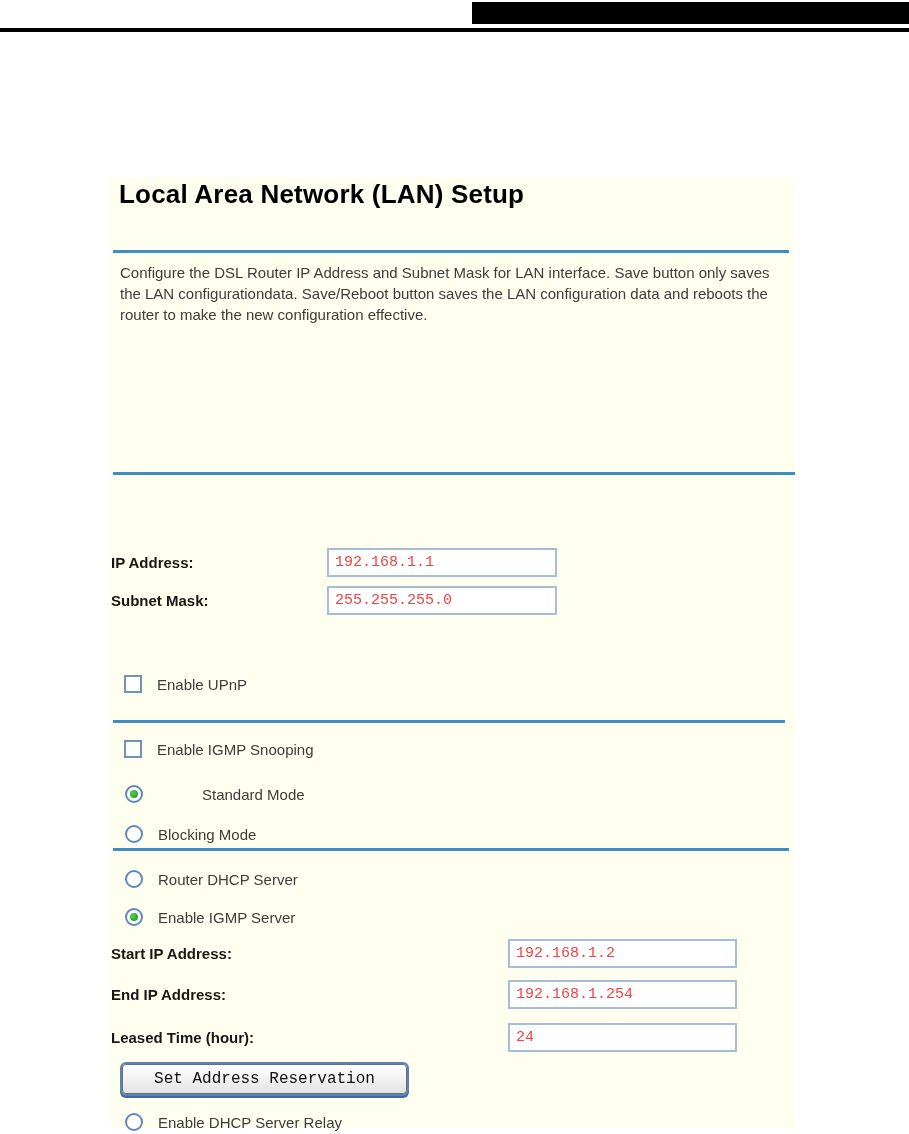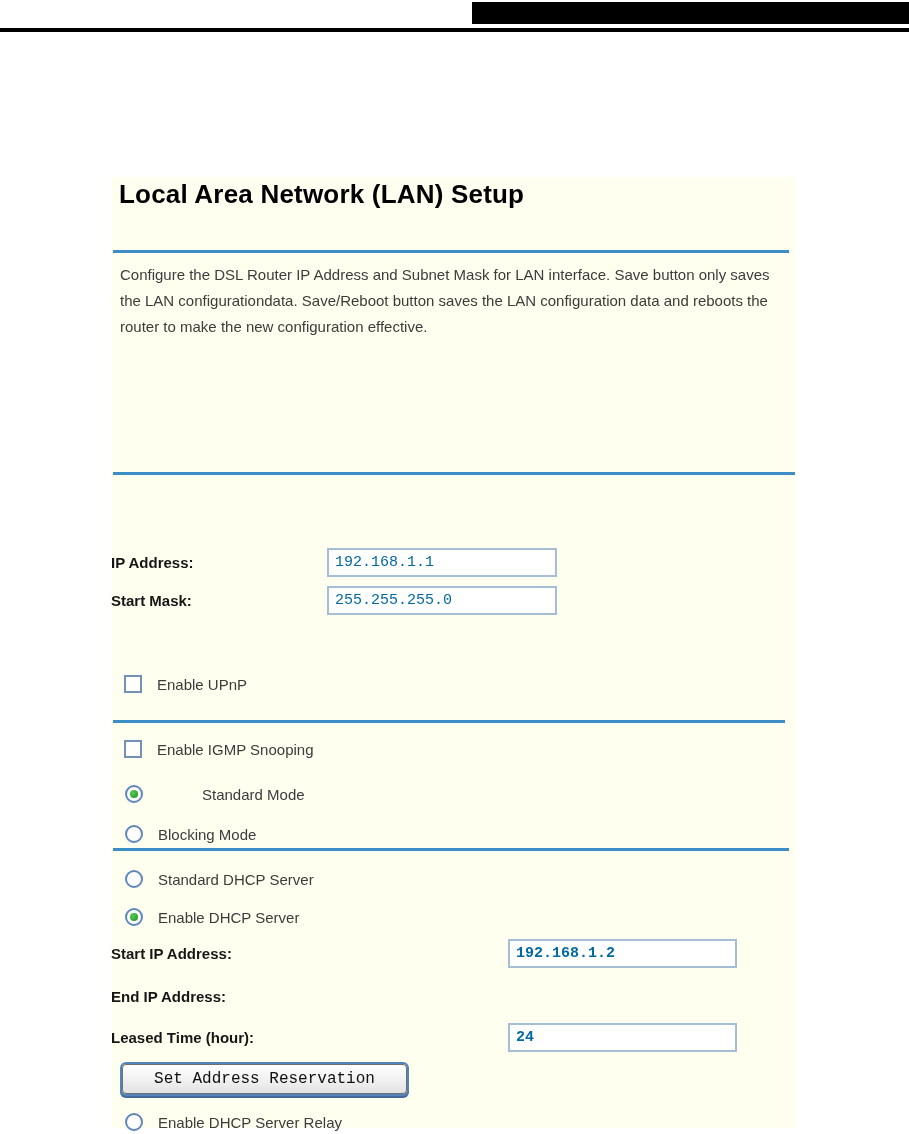--- a/index.html
+++ b/index.html
@@ -23,42 +23,42 @@
     letter-spacing:0.2px;white-space:nowrap;
   }
   .blue-rule{height:3px;background:#3d8ec6;left:2px;width:676px;}
   #hr1{top:73px;}
   #hr2{top:295px;width:682px;}
   #hr3{top:543px;width:672px;}
   #hr4{top:671px;width:676px;}
 
   .description{
     left:9px;top:85px;width:672px;margin:0;
-    font-size:15px;line-height:26px;color:#3c3c3c;
+    font-size:15px;line-height:21px;color:#3c3c3c;
   }
 
   
   .form-row{display:flex;align-items:center;left:0;}
   .flabel{
     display:inline-block;font-weight:bold;color:#161616;
     font-size:15px;white-space:nowrap;
   }
   .flabel.w1{width:174px;}
   .flabel.w2{width:367px;}
   .tbox{
     box-sizing:border-box;height:29px;background:#ffffff;
     border:2px solid #a6bdd6;font-family:"Liberation Mono","DejaVu Sans Mono",monospace;
-    font-size:15px;color:#0369a1;padding:0 6px;outline:none;
+    font-size:15px;color:#ef4444;padding:0 6px;outline:none;
   }
   .tbox.w-top{width:230px;margin-left:42px;}
-  .tbox.w-dhcp{width:229px;margin-left:30px;font-weight:bold;}
+  .tbox.w-dhcp{width:229px;margin-left:30px;}
   #row-ip{top:371px;}
   #row-mask{top:409px;}
   #row-start{top:762px;}
-  #row-end{top:803px;margin-top:8px;}
+  #row-end{top:803px;}
   #row-lease{top:846px;}
   #row-dhcpip{top:971px;left:0;height:32px;}
 
   
   .choice-row{display:flex;align-items:center;color:#3c3c3c;font-size:15px;}
   .cbox{
     box-sizing:border-box;width:18px;height:18px;background:#fff;
     border:2px solid #7191b5;flex:0 0 auto;cursor:pointer;
   }
   .radio{
@@ -103,21 +103,21 @@
   <div class="abs blue-rule" id="hr1"></div>
 
   <p class="abs description">Configure the DSL Router IP Address and Subnet Mask for LAN interface.  Save button only saves the LAN configurationdata.  Save/Reboot button saves the LAN configuration data and reboots the router to make the new configuration effective.</p>
 
   <div class="abs form-row" id="row-ip">
     <span class="flabel w1">IP Address:</span>
     <input class="tbox w-top" type="text" value="192.168.1.1" style="">
   </div>
 
   <div class="abs form-row" id="row-mask">
-    <span class="flabel w1">Start Mask:</span>
+    <span class="flabel w1">Subnet Mask:</span>
     <input class="tbox w-top" type="text" value="255.255.255.0" style="">
   </div>
 
   <div class="abs blue-rule" id="hr2"></div>
 
   <div class="abs choice-row" id="row-upnp">
     <span class="cbox"></span>
     <span class="choice-label">Enable UPnP</span>
   </div>
 
@@ -135,35 +135,36 @@
 
   <div class="abs choice-row" id="row-blocking">
     <span class="radio"></span>
     <span class="choice-label">Blocking Mode</span>
   </div>
 
   <div class="abs blue-rule" id="hr4"></div>
 
   <div class="abs choice-row" id="row-dhcp-disable">
     <span class="radio"></span>
-    <span class="choice-label">Standard DHCP Server</span>
+    <span class="choice-label">Router DHCP Server</span>
   </div>
 
   <div class="abs choice-row" id="row-dhcp-enable">
     <span class="radio selected"></span>
-    <span class="choice-label">Enable DHCP Server</span>
+    <span class="choice-label">Enable IGMP Server</span>
   </div>
 
   <div class="abs form-row" id="row-start">
     <span class="flabel w2">Start IP Address:</span>
     <input class="tbox w-dhcp" type="text" value="192.168.1.2" style="">
   </div>
 
   <div class="abs form-row" id="row-end">
     <span class="flabel w2">End IP Address:</span>
+    <input class="tbox w-dhcp" type="text" value="192.168.1.254" style="">
   </div>
 
   <div class="abs form-row" id="row-lease">
     <span class="flabel w2">Leased Time (hour):</span>
     <input class="tbox w-dhcp" type="text" value="24" style="">
   </div>
 
   <button class="abs btn" id="btn-sar">Set Address Reservation</button>
 
   <div class="abs choice-row" id="row-relay">

